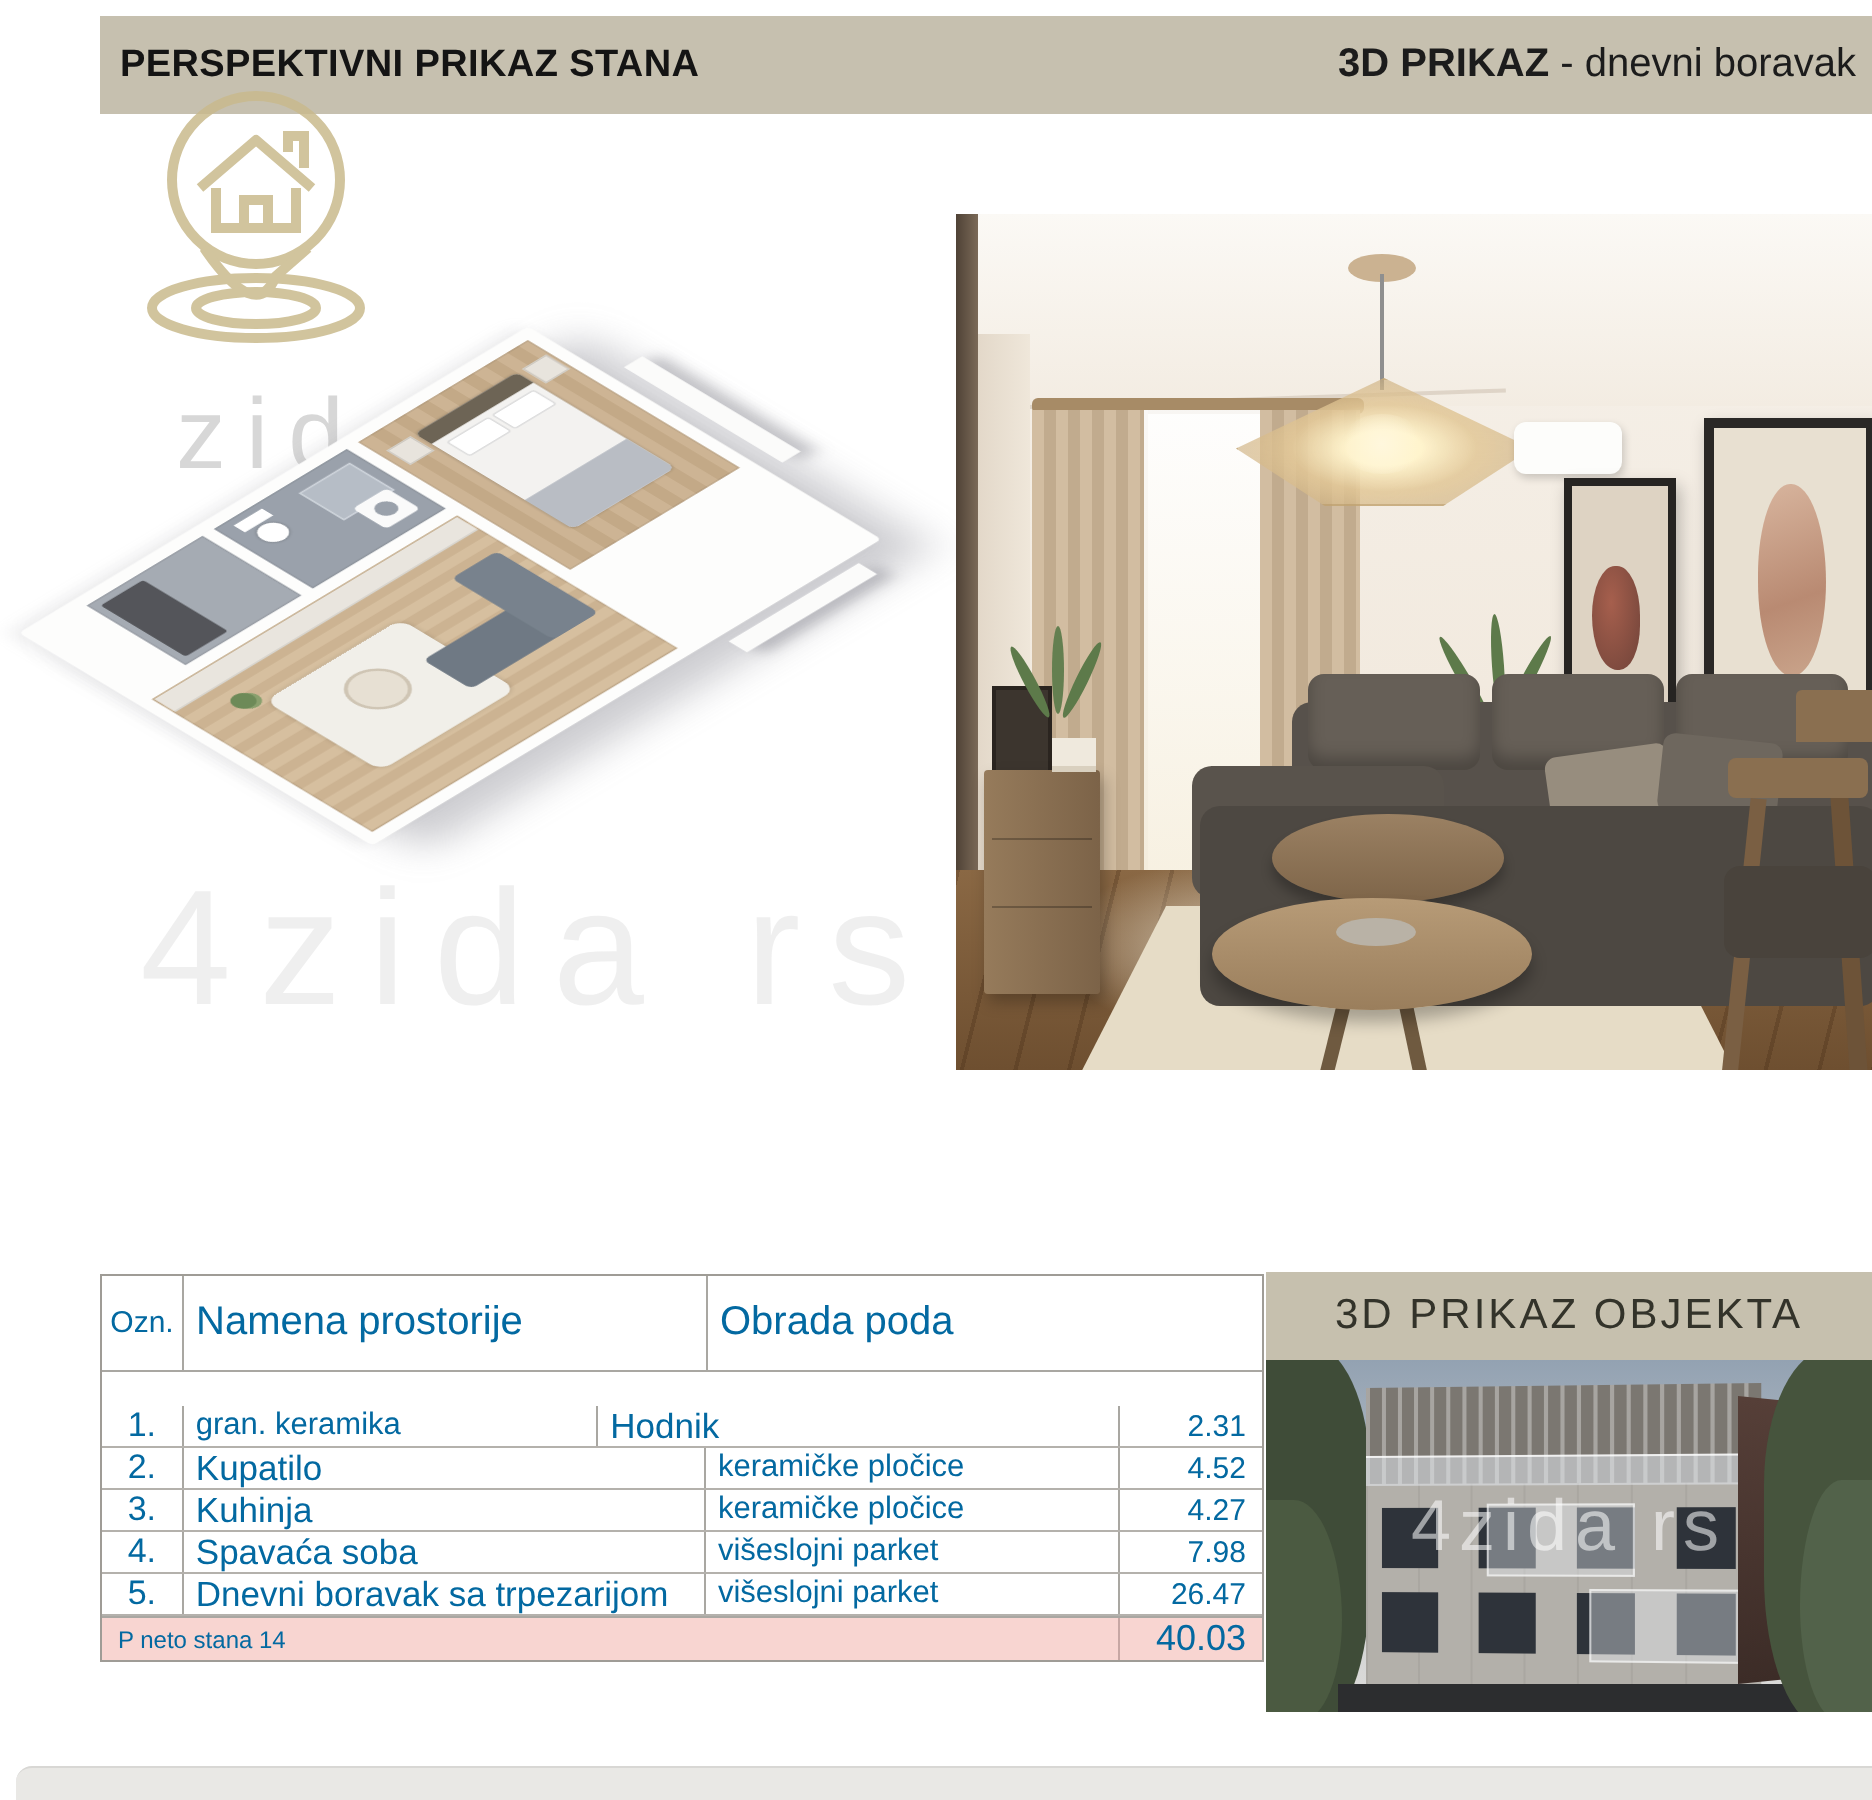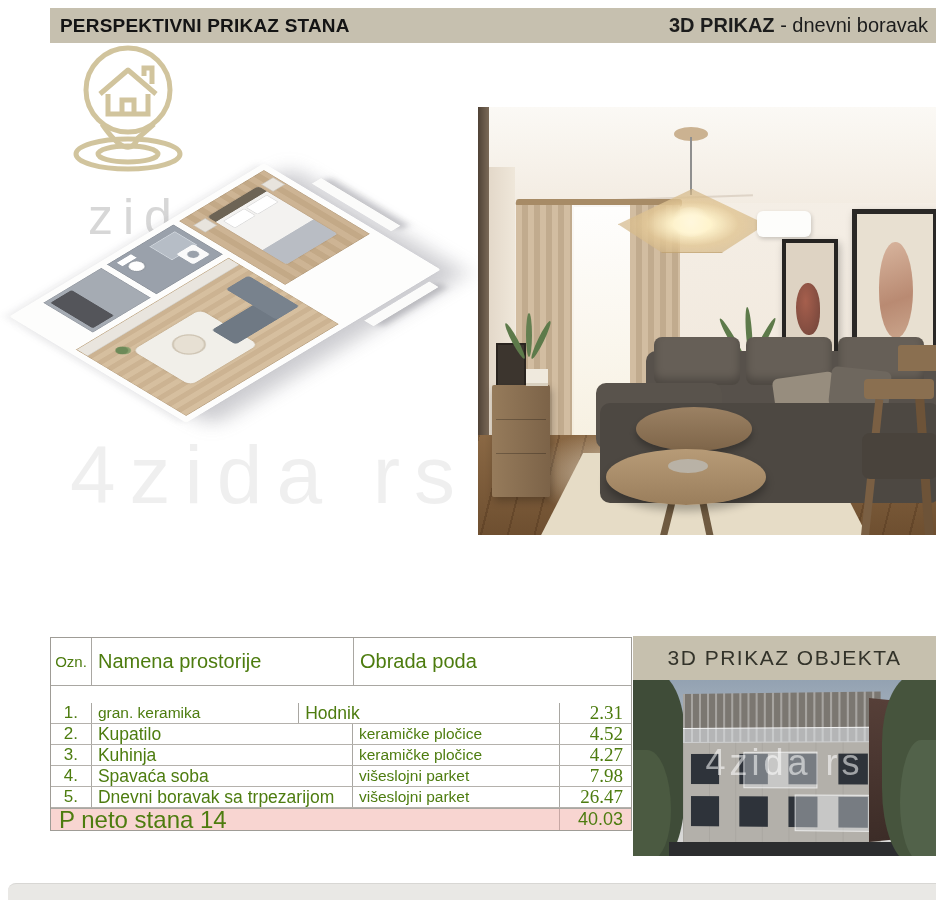--- a/index.html
+++ b/index.html
@@ -1,21 +1,21 @@
 <!DOCTYPE html>
 <html><head>
 <meta charset="utf-8">
 <style>
   html,body{margin:0;padding:0;background:#fff;}
   body{width:936px;height:900px;position:relative;overflow:hidden;
        font-family:"Liberation Sans",sans-serif;color:#222;}
   .abs{position:absolute;}
 
   
-  .header-bar{left:50px;top:8px;width:886px;height:35px;background:#c6c0af;
+  .header-bar{left:50px;top:8px;width:886px;height:49px;background:#c6c0af;
     display:flex;align-items:center;justify-content:space-between;padding:0 8px 0 10px;box-sizing:border-box;}
   .header-left{font-size:19px;font-weight:700;color:#141414;letter-spacing:.2px;}
   .header-right{font-size:20px;color:#1c1c1c;}
   .header-right b{font-weight:700;}
 
   
   .logo{left:40px;top:42px;width:175px;height:145px;opacity:.85;}
 
   
   .wm-plan{left:88px;top:188px;font-size:50px;color:rgba(150,150,150,.38);
@@ -115,41 +115,41 @@
   .sb-plant{position:absolute;left:30px;top:206px;width:44px;height:70px;}
   .chair{position:absolute;left:384px;top:262px;width:76px;height:170px;}
   .chair .legA{position:absolute;left:6px;top:30px;width:8px;height:140px;background:#7a5f43;transform:rotate(6deg);}
   .chair .legB{position:absolute;left:58px;top:26px;width:9px;height:144px;background:#6d5338;transform:rotate(-4deg);}
   .chair .seat{position:absolute;left:0;top:64px;width:76px;height:46px;background:#49433c;border-radius:8px;}
   .chair .back{position:absolute;left:2px;top:10px;width:70px;height:20px;background:#8a6f50;border-radius:4px;}
   .mini-table{position:absolute;left:420px;top:238px;width:38px;height:26px;background:#8a6f50;border-radius:3px 0 0 0;}
 
   
   .tbl{left:50px;top:637px;width:582px;border:1px solid #9f9c96;box-sizing:border-box;background:#fff;
-    font-size:17px;color:#4d7c0f;}
+    font-size:17px;color:#0369a1;}
   .trow{display:flex;box-sizing:border-box;}
   .tcell{box-sizing:border-box;padding:0 6px;display:flex;align-items:center;overflow:hidden;white-space:nowrap;}
   .c1{width:40px;justify-content:center;}
   .c2{width:262px;}
   .c3{width:208px;}
   .c4{width:72px;justify-content:flex-end;padding-right:8px;}
   .vline{border-left:1px solid #a9a7a2;}
   .thead-row{height:48px;border-bottom:1px solid #a9a7a2;font-size:15px;}
   .thead-row .c2,.thead-row .c3{font-size:20px;}
   .pcol{flex-direction:column;justify-content:center;align-items:center;line-height:1.12;font-size:15px;padding-right:6px;}
   .gap-row{height:17px;}
   .group-row{height:27px;border-top:1px solid #a9a7a2;border-bottom:1px solid #a9a7a2;
     font-size:18.5px;padding-left:8px;display:flex;align-items:center;letter-spacing:.2px;}
   .drow{height:21px;border-bottom:1px solid #b4b1ac;}
   .drow:last-of-type{border-bottom:none;}
   .drow .c2{font-size:17.5px;}
   .drow .c3{font-size:15.5px;}
-  .drow .c4{font-size:19px;font-family:Liberation Serif, serif;}
+  .drow .c4{font-size:15px;}
   .total-row{height:21px;background:#f8d5d1;border-top:1px solid #a9a7a2;display:flex;}
-  .total-label{width:510px;padding-left:8px;display:flex;align-items:center;font-size:24px;box-sizing:border-box;}
+  .total-label{width:510px;padding-left:8px;display:flex;align-items:center;font-size:12px;box-sizing:border-box;}
   .total-val{width:72px;display:flex;align-items:center;justify-content:flex-end;padding-right:8px;
     box-sizing:border-box;border-left:1px solid #c7a7a4;font-size:18px;}
 
   
   .bld-title{left:633px;top:636px;width:303px;height:44px;background:#c6c0ae;
     display:flex;align-items:center;justify-content:center;font-size:21px;color:#33332a;letter-spacing:1.5px;}
   .bld{left:633px;top:680px;width:303px;height:176px;overflow:hidden;
     background:linear-gradient(180deg,#93a2b2 0%,#b9c0c8 45%,#d2d3d3 75%,#dddcda);}
   .tree{position:absolute;background:#3f4c38;}
   .tree-l{left:-14px;top:-8px;width:66px;height:192px;border-radius:0 46% 42% 0/0 34% 38% 0;}

